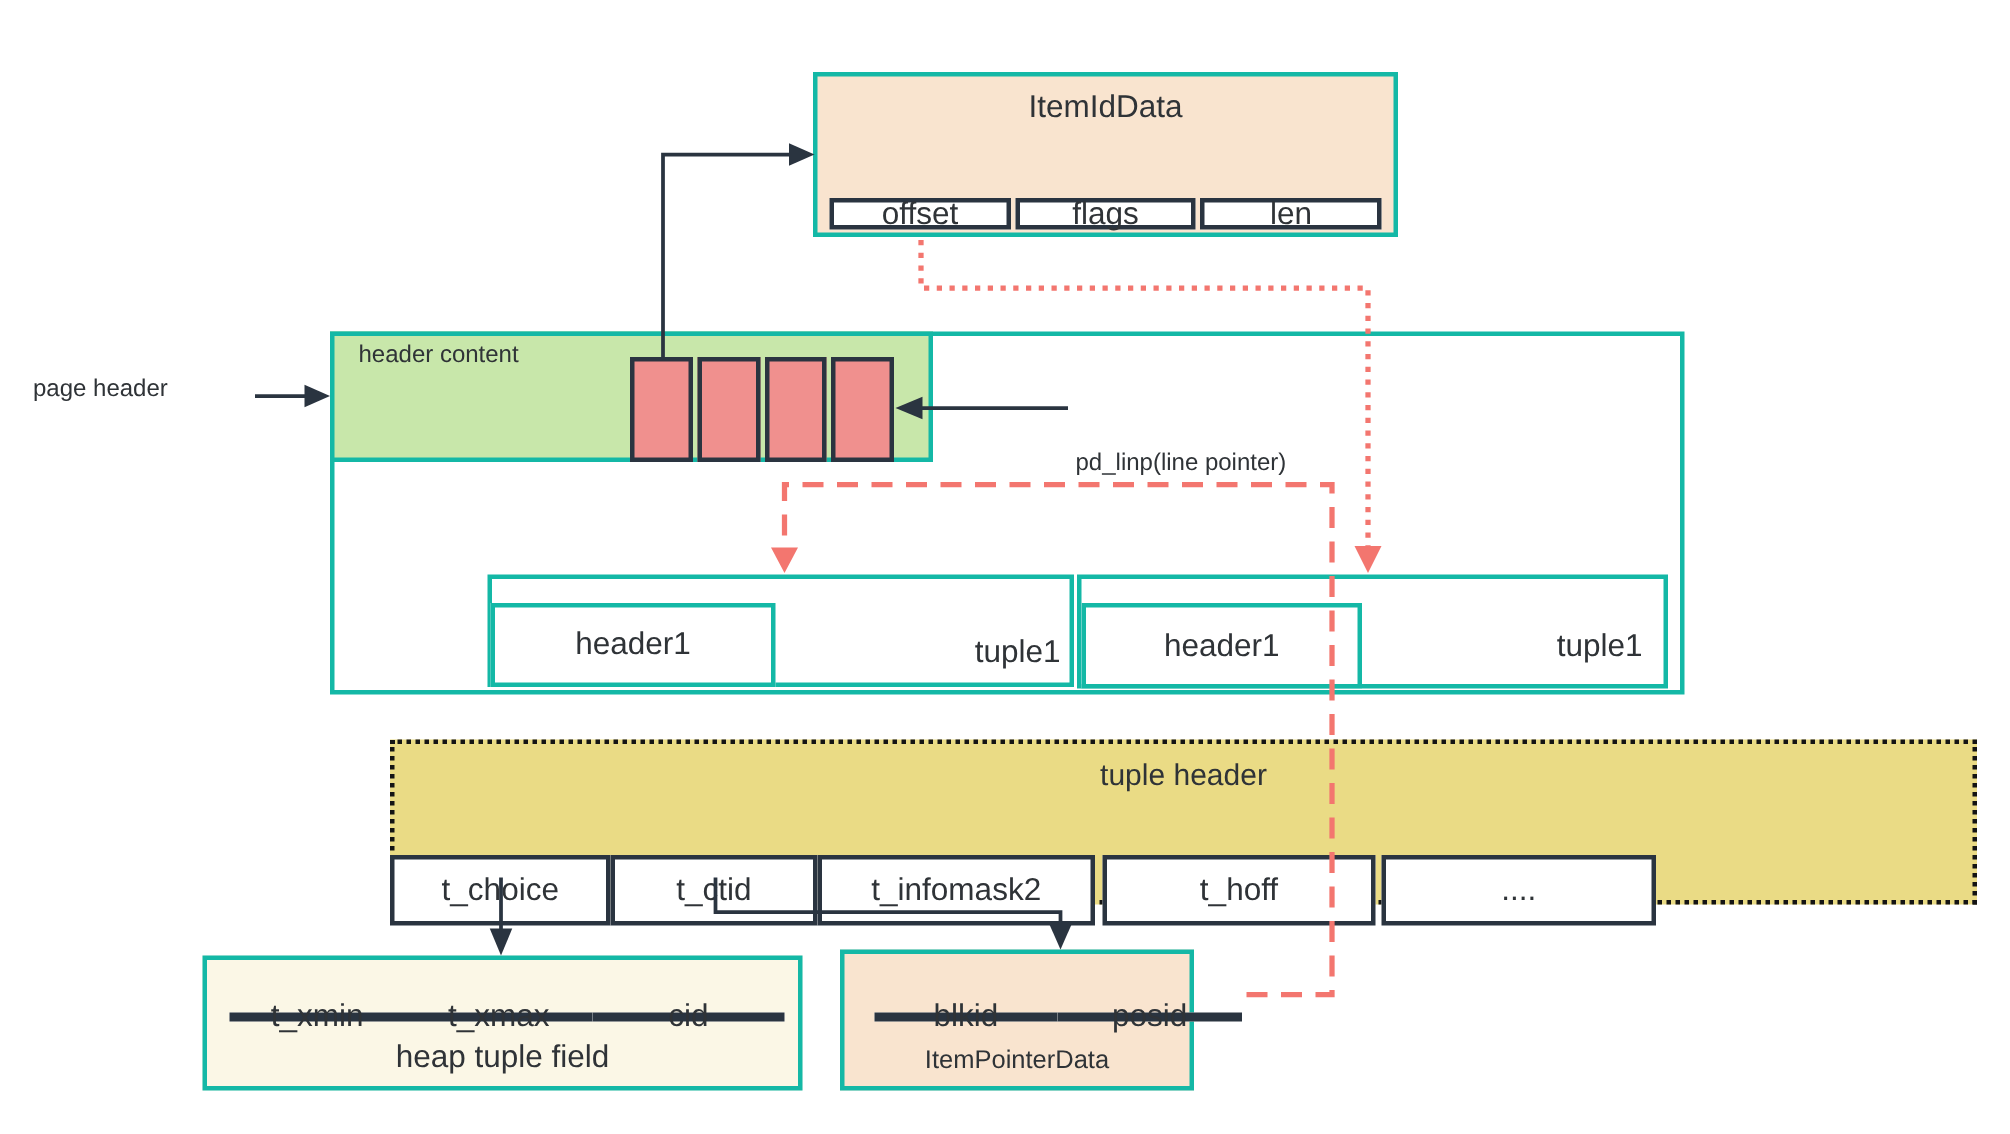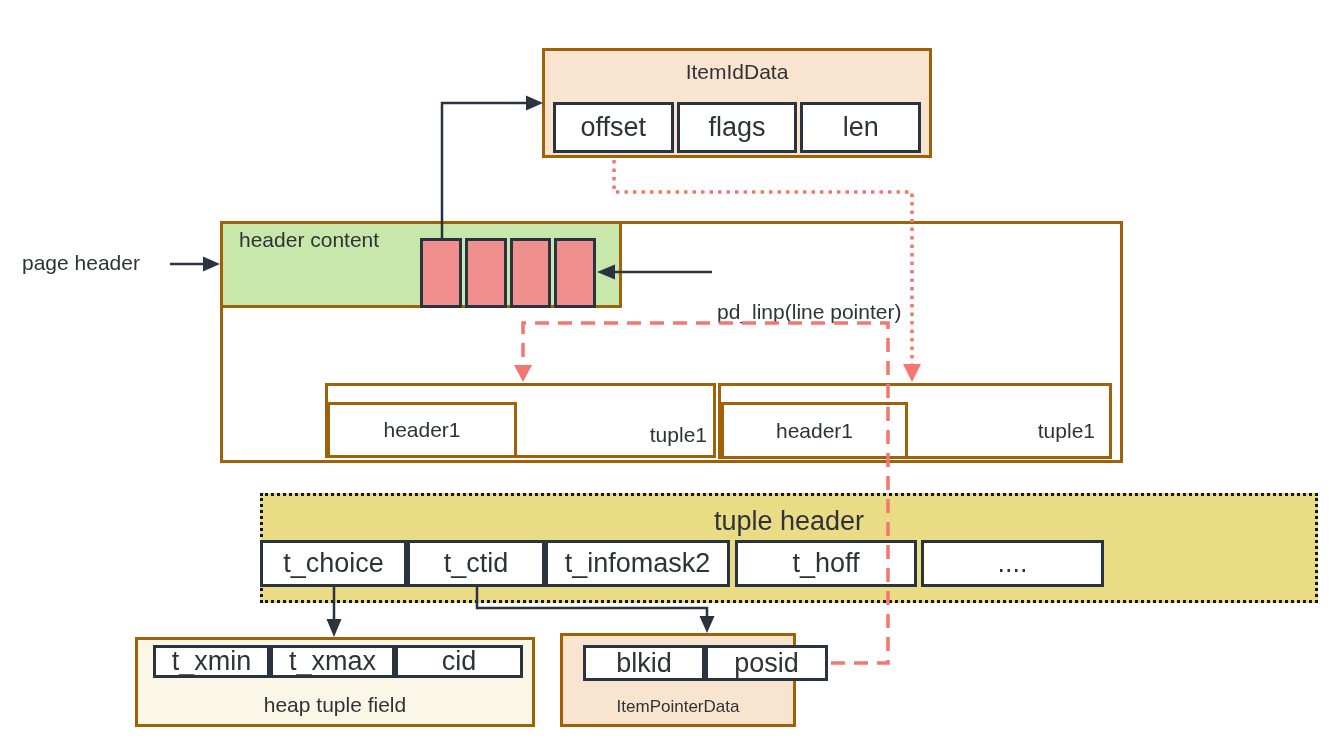--- a/index.html
+++ b/index.html
@@ -1,26 +1,26 @@
 <!DOCTYPE html>
 <html><head>
 <meta charset="utf-8">
 <style>
   html,body{margin:0;padding:0;background:#fff;}
   .canvas{position:relative;width:1340px;height:756px;background:#ffffff;
           font-family:"Liberation Sans",sans-serif;color:#2f3337;overflow:hidden;}
-  .box{position:absolute;box-sizing:border-box;border:3px solid #a16207;}
-  .lbl{position:absolute;font-size:21px;white-space:nowrap;}
+  .box{position:absolute;box-sizing:border-box;border:3px solid #14b8a6;}
+  .lbl{position:absolute;font-size:16px;white-space:nowrap;}
 
   
   #itemid{left:542px;top:48px;width:390px;height:110px;background:#f9e4cf;}
   #itemid .title{position:absolute;top:9px;left:0;right:0;text-align:center;font-size:21px;}
   #itemid .cells{position:absolute;left:8px;right:8px;top:51px;height:51px;display:flex;gap:3px;}
   .wcell{background:#fff;border:3px solid #2a3440;box-sizing:border-box;display:flex;
-         align-items:center;justify-content:center;font-size:27px;}
+         align-items:center;justify-content:center;font-size:21px;margin-top:30px;}
   #itemid .wcell{flex:1;}
 
   
   #pagebox{left:220px;top:221px;width:903px;height:242px;background:#ffffff;}
   #greenbox{left:220px;top:221px;width:402px;height:87px;background:#c8e7aa;}
   #greenbox .lbl{left:16px;top:4px;}
   #lpcells{position:absolute;left:420px;top:238px;width:176px;height:70px;display:flex;gap:3px;}
   .lp-cell{flex:1;background:#f0908e;border:3px solid #2a3440;box-sizing:border-box;}
 
   
@@ -33,21 +33,21 @@
   #header1b{left:721px;top:402px;width:187px;height:57px;background:#fff;display:flex;
             align-items:center;justify-content:center;font-size:21px;}
 
   
   #pageheaderlabel{left:22px;top:251px;}
   #pdlinplabel{left:717px;top:260px;margin-top:40px;}
 
   
   #tupleheader{left:260px;top:493px;width:1058px;height:110px;background:#eadb85;
                border:3px dotted #141414;}
-  #tupleheader .title{position:absolute;top:10px;left:0;right:0;text-align:center;font-size:27px;}
+  #tupleheader .title{position:absolute;top:10px;left:0;right:0;text-align:center;font-size:20px;}
   #tupleheader .cells{position:absolute;left:-3px;top:44px;height:47px;display:flex;}
   #tupleheader .wcell{height:47px;}
   .c1{width:147px;} .c2{width:138px;} .c3{width:185px;} .c4{width:183px;}
   .c5{width:182px;margin-left:5px;} .c6{width:183px;margin-left:4px;}
 
   
   #heaptuple{left:135px;top:637px;width:400px;height:90px;background:#fbf7e6;}
   #heaptuple .cells{position:absolute;left:15px;top:5px;height:33px;display:flex;}
   #heaptuple .title{position:absolute;bottom:7px;left:0;right:0;text-align:center;font-size:21px;}
   .h1{width:117px;} .h2{width:125px;} .h3{width:128px;}

